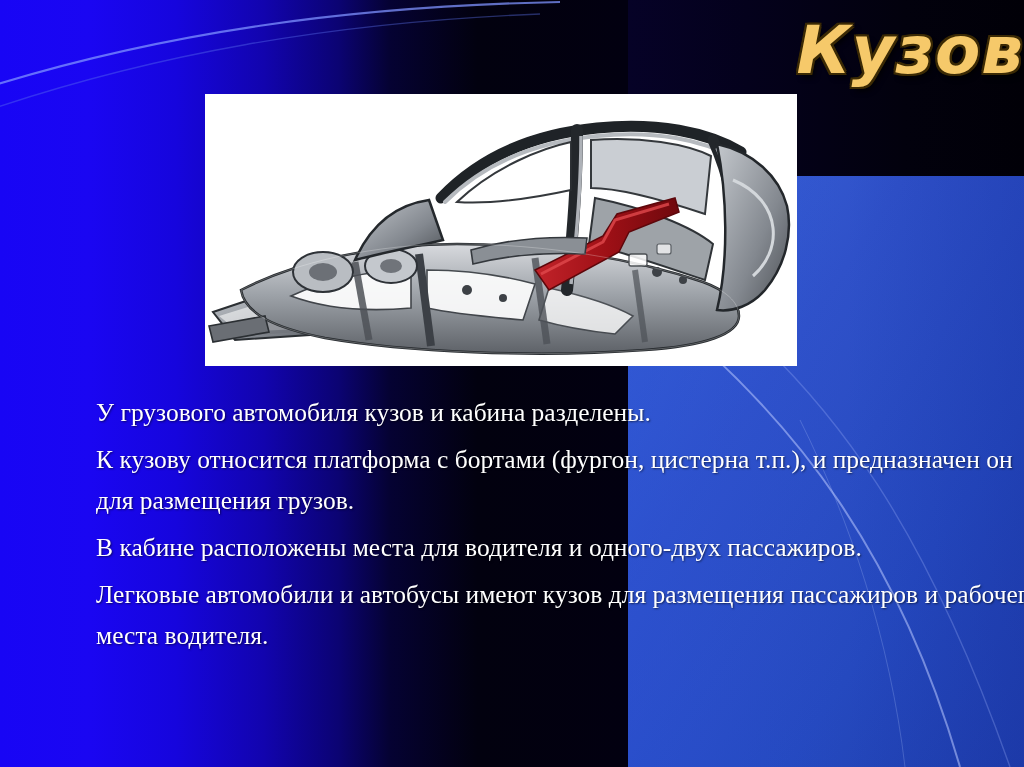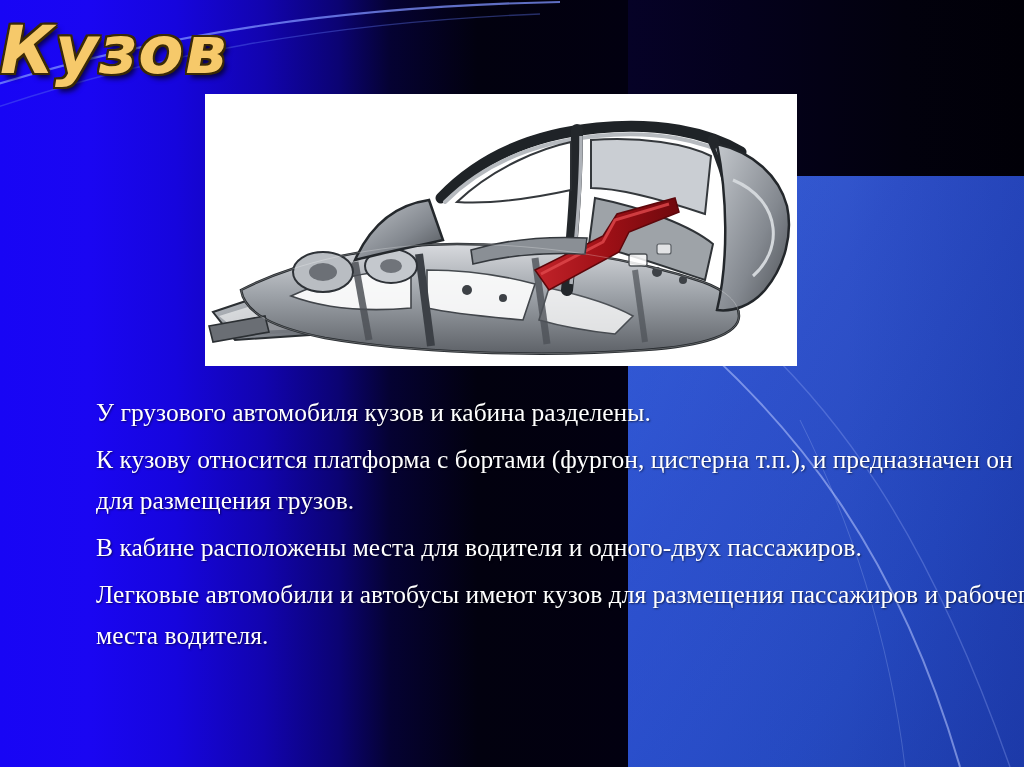--- a/index.html
+++ b/index.html
@@ -69,21 +69,21 @@
     inset: 0;
     pointer-events: none;
   }
 
   
   .title {
     position: absolute;
     left: 0;
     top: 12px;
     width: 1024px;
-    text-align: left;
+    text-align: right;
     font-family: "DejaVu Sans", "Liberation Sans", sans-serif;
     font-weight: bold;
     font-style: italic;
     font-size: 66px;
     letter-spacing: 1px;
     color: #f6c96a;
     text-shadow:
        2px 0 0 #3b2a05,
       -2px 0 0 #3b2a05,
        0 2px 0 #3b2a05,

